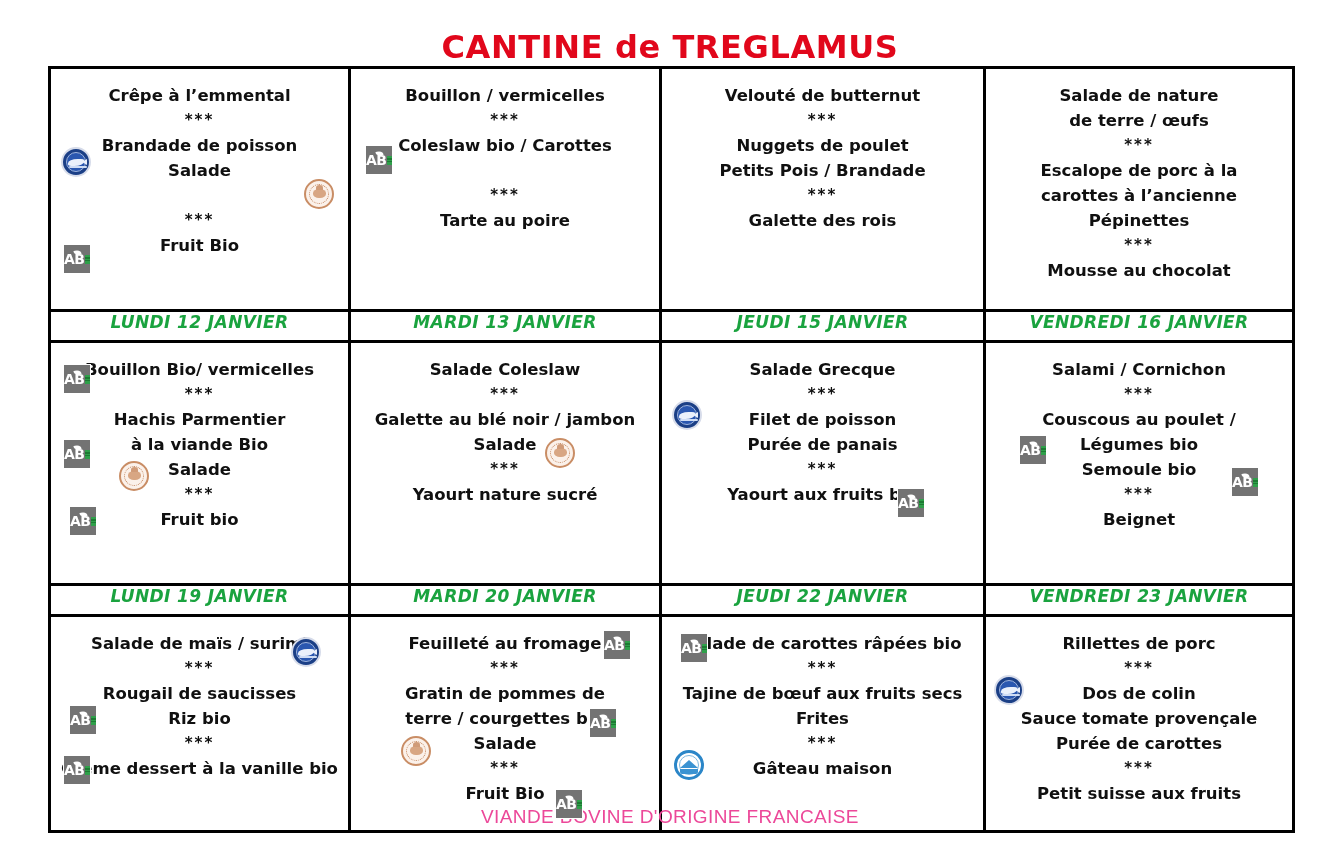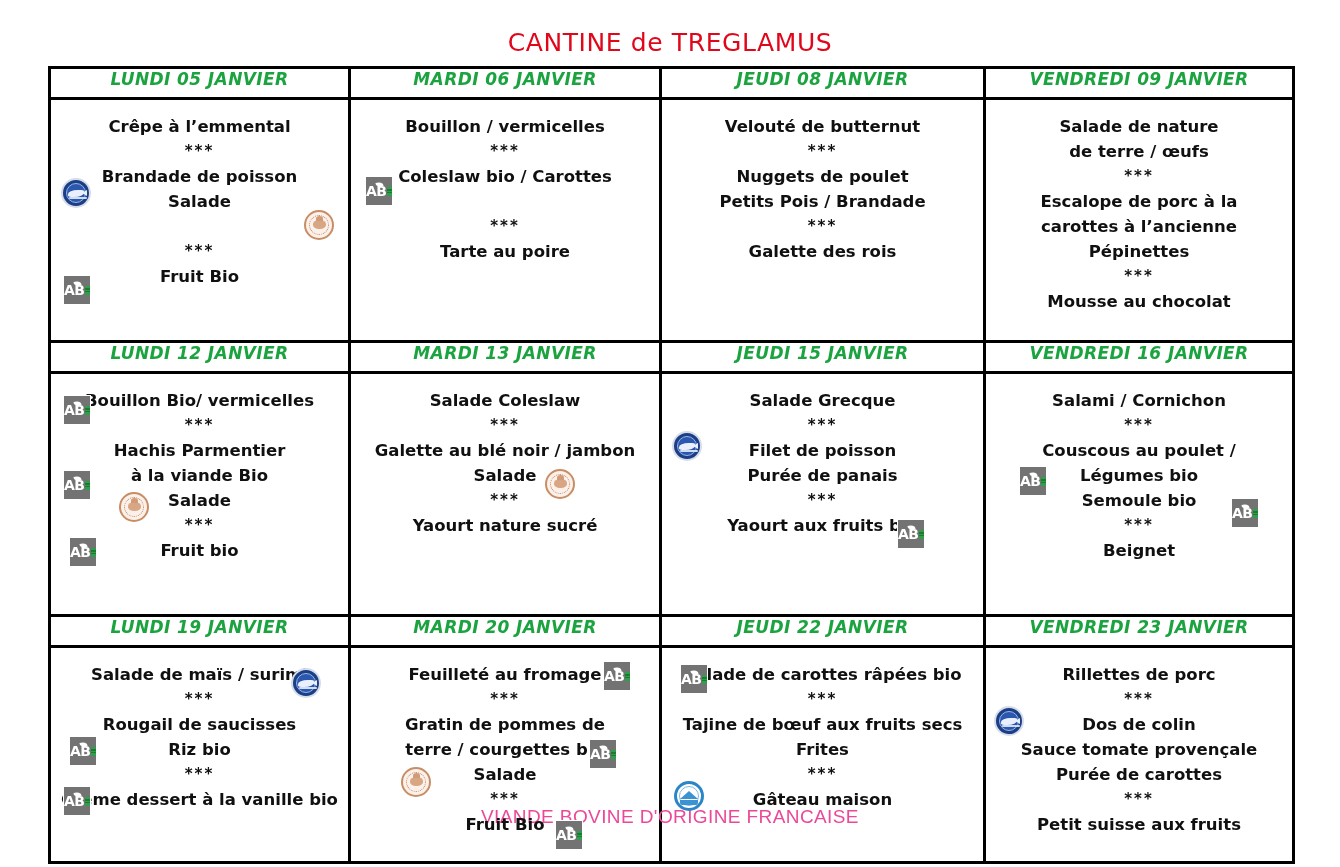--- a/index.html
+++ b/index.html
@@ -27,22 +27,22 @@
     position: absolute;
     top: 28px;
     left: 0;
     width: 1340px;
     text-align: center;
   }
   .title {
     display: inline-block;
     color: #e1071b;
     font-family: "DejaVu Sans", sans-serif;
-    font-size: 25px;
-    font-weight: normal;
+    font-size: 32px;
+    font-weight: bold;
     letter-spacing: 0.6px;
   }
 
   
   .menu-table {
     position: absolute;
     left: 48px;
     top: 66px;
     width: 1244px;
     border-collapse: collapse;
@@ -312,26 +312,20 @@
 
   <table class="menu-table">
     <colgroup>
       <col class="c1">
         <col class="c2">
         <col class="c3">
         <col class="c4">
     </colgroup>
     <tbody id="table-body">
         <tr>
-          <td class="day-head"><span class="day-head-label">LUNDI 05 JANVIER</span></td>
-          <td class="day-head"><span class="day-head-label">MARDI 06 JANVIER</span></td>
-          <td class="day-head"><span class="day-head-label">JEUDI 08 JANVIER</span></td>
-          <td class="day-head"><span class="day-head-label">VENDREDI 09 JANVIER</span></td>
-        </tr>
-        <tr>
           <td class="menu-cell">
             <div class="cell-inner">
               <div class="lines">
                 <span class="line">Crêpe à l’emmental</span>
                 <span class="line sep">***</span>
                 <span class="line">Brandade de poisson</span>
                 <span class="line">Salade</span>
                 <span class="line gap"></span>
                 <span class="line sep">***</span>
                 <span class="line">Fruit Bio</span>

